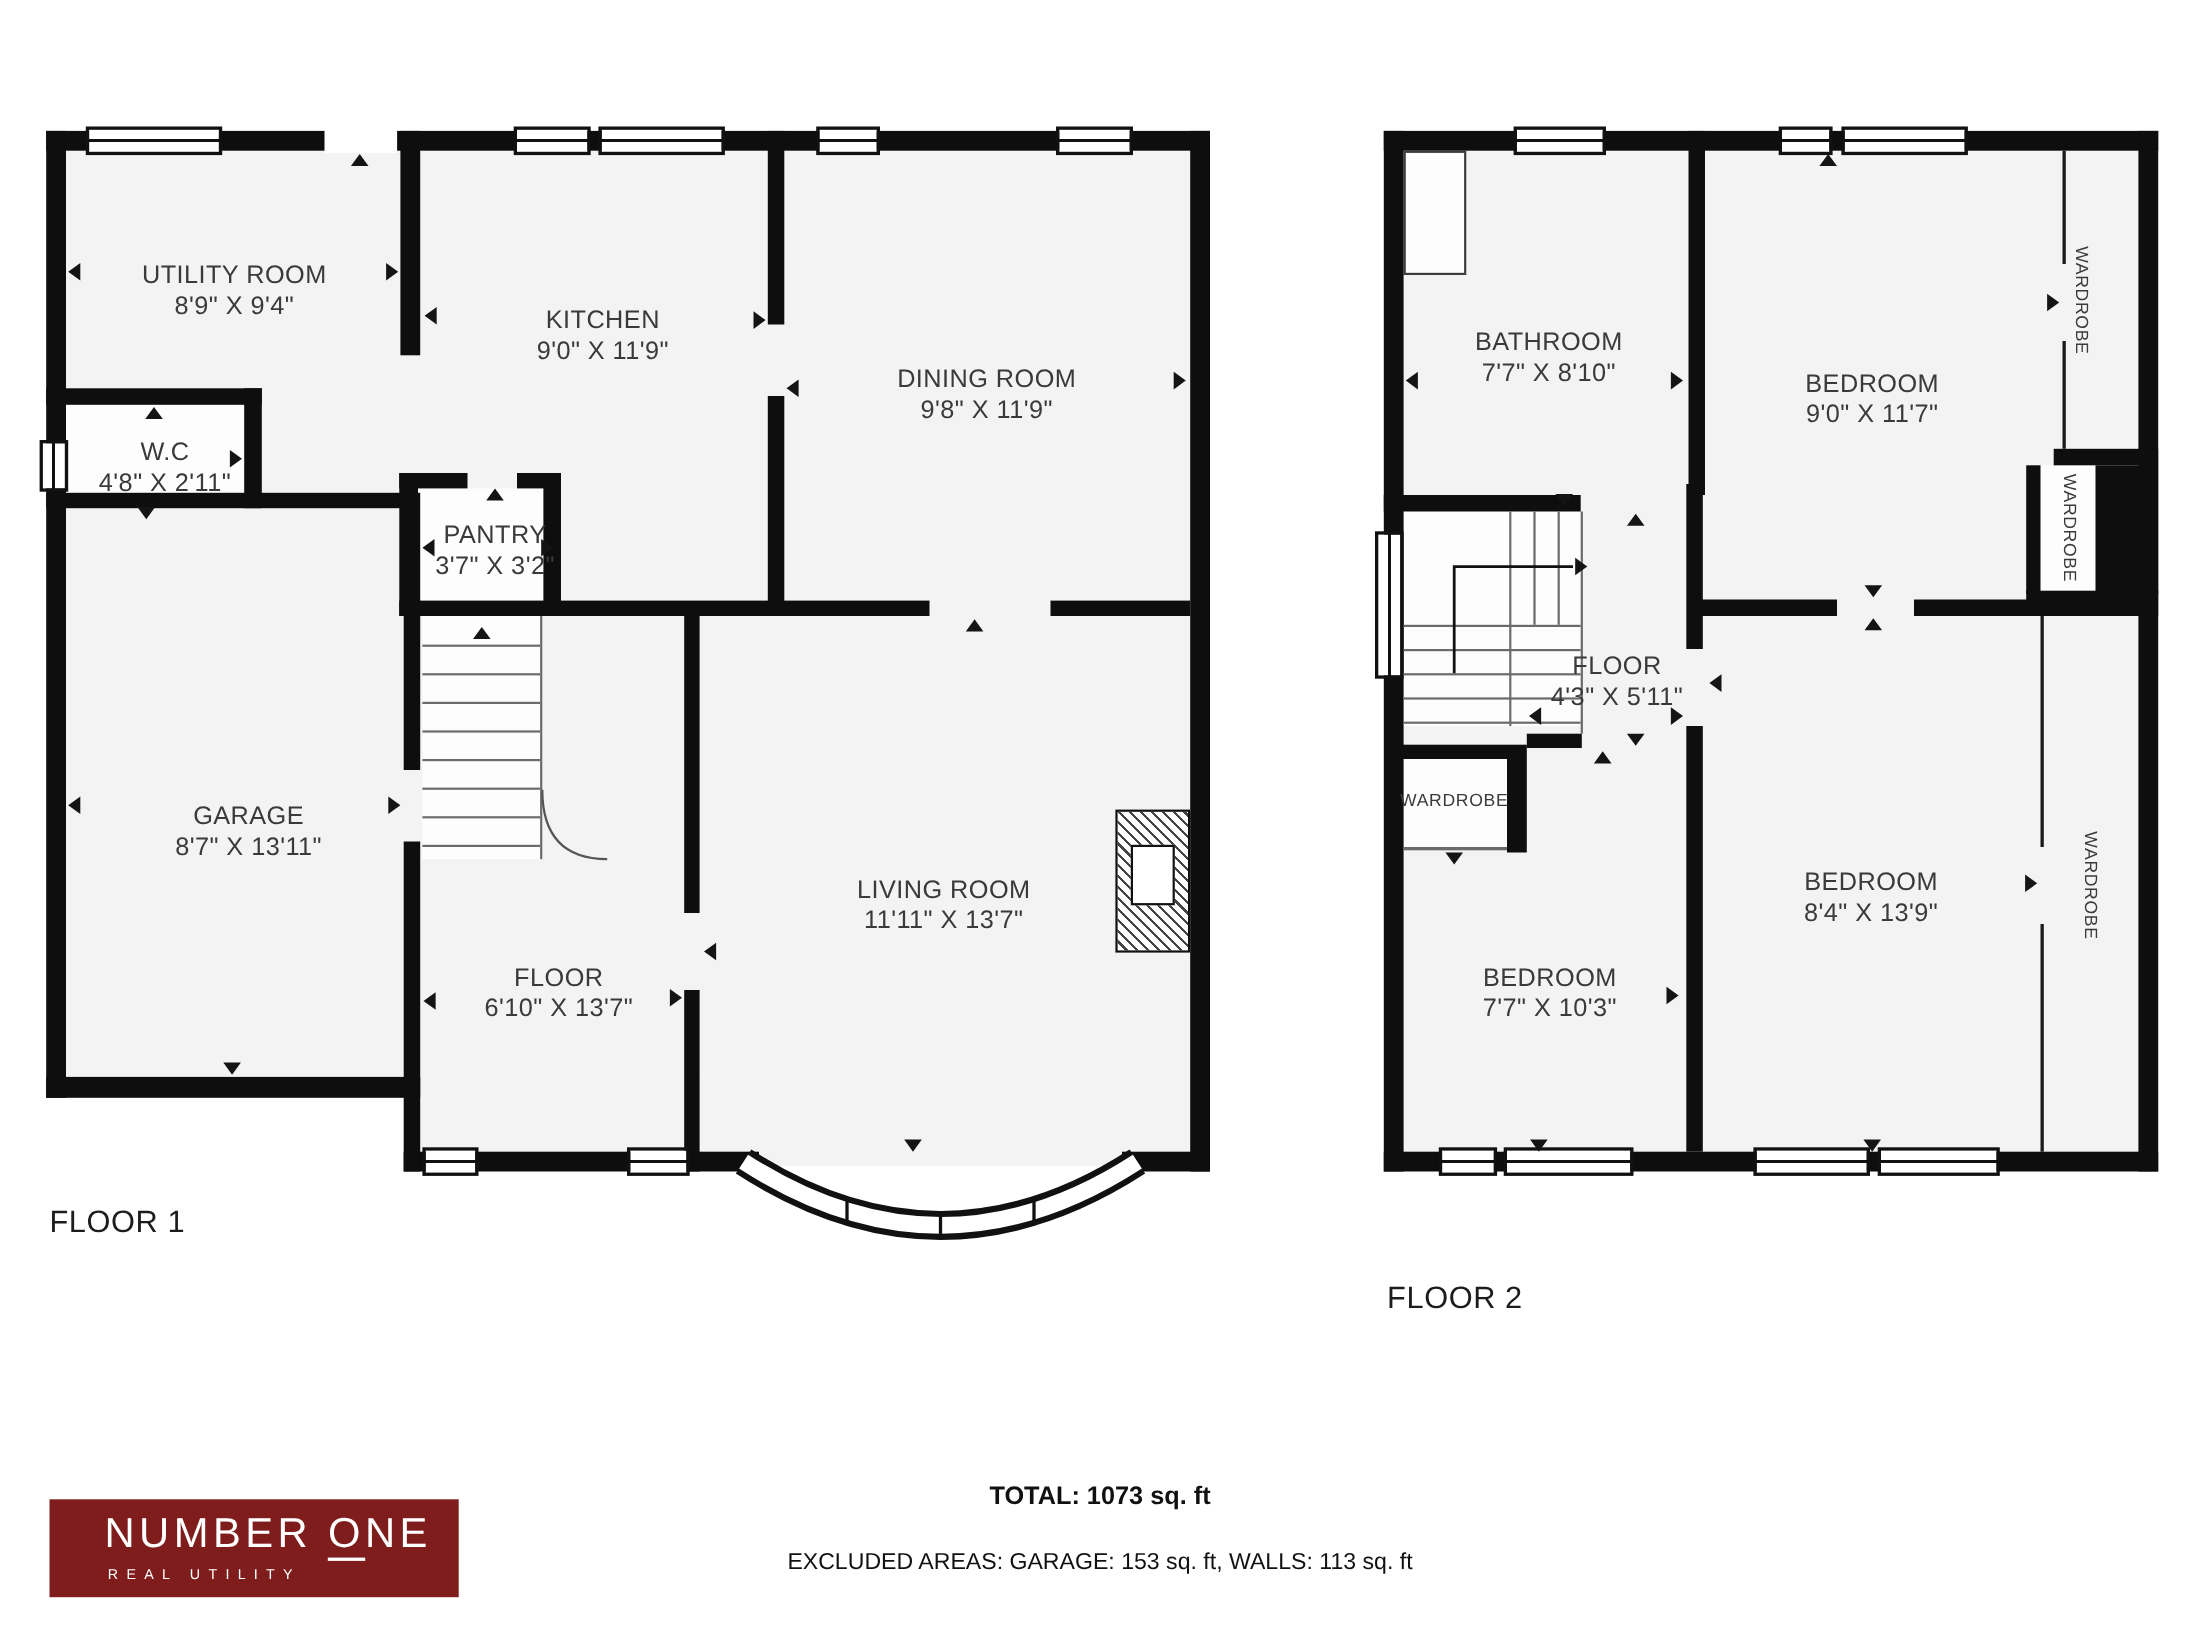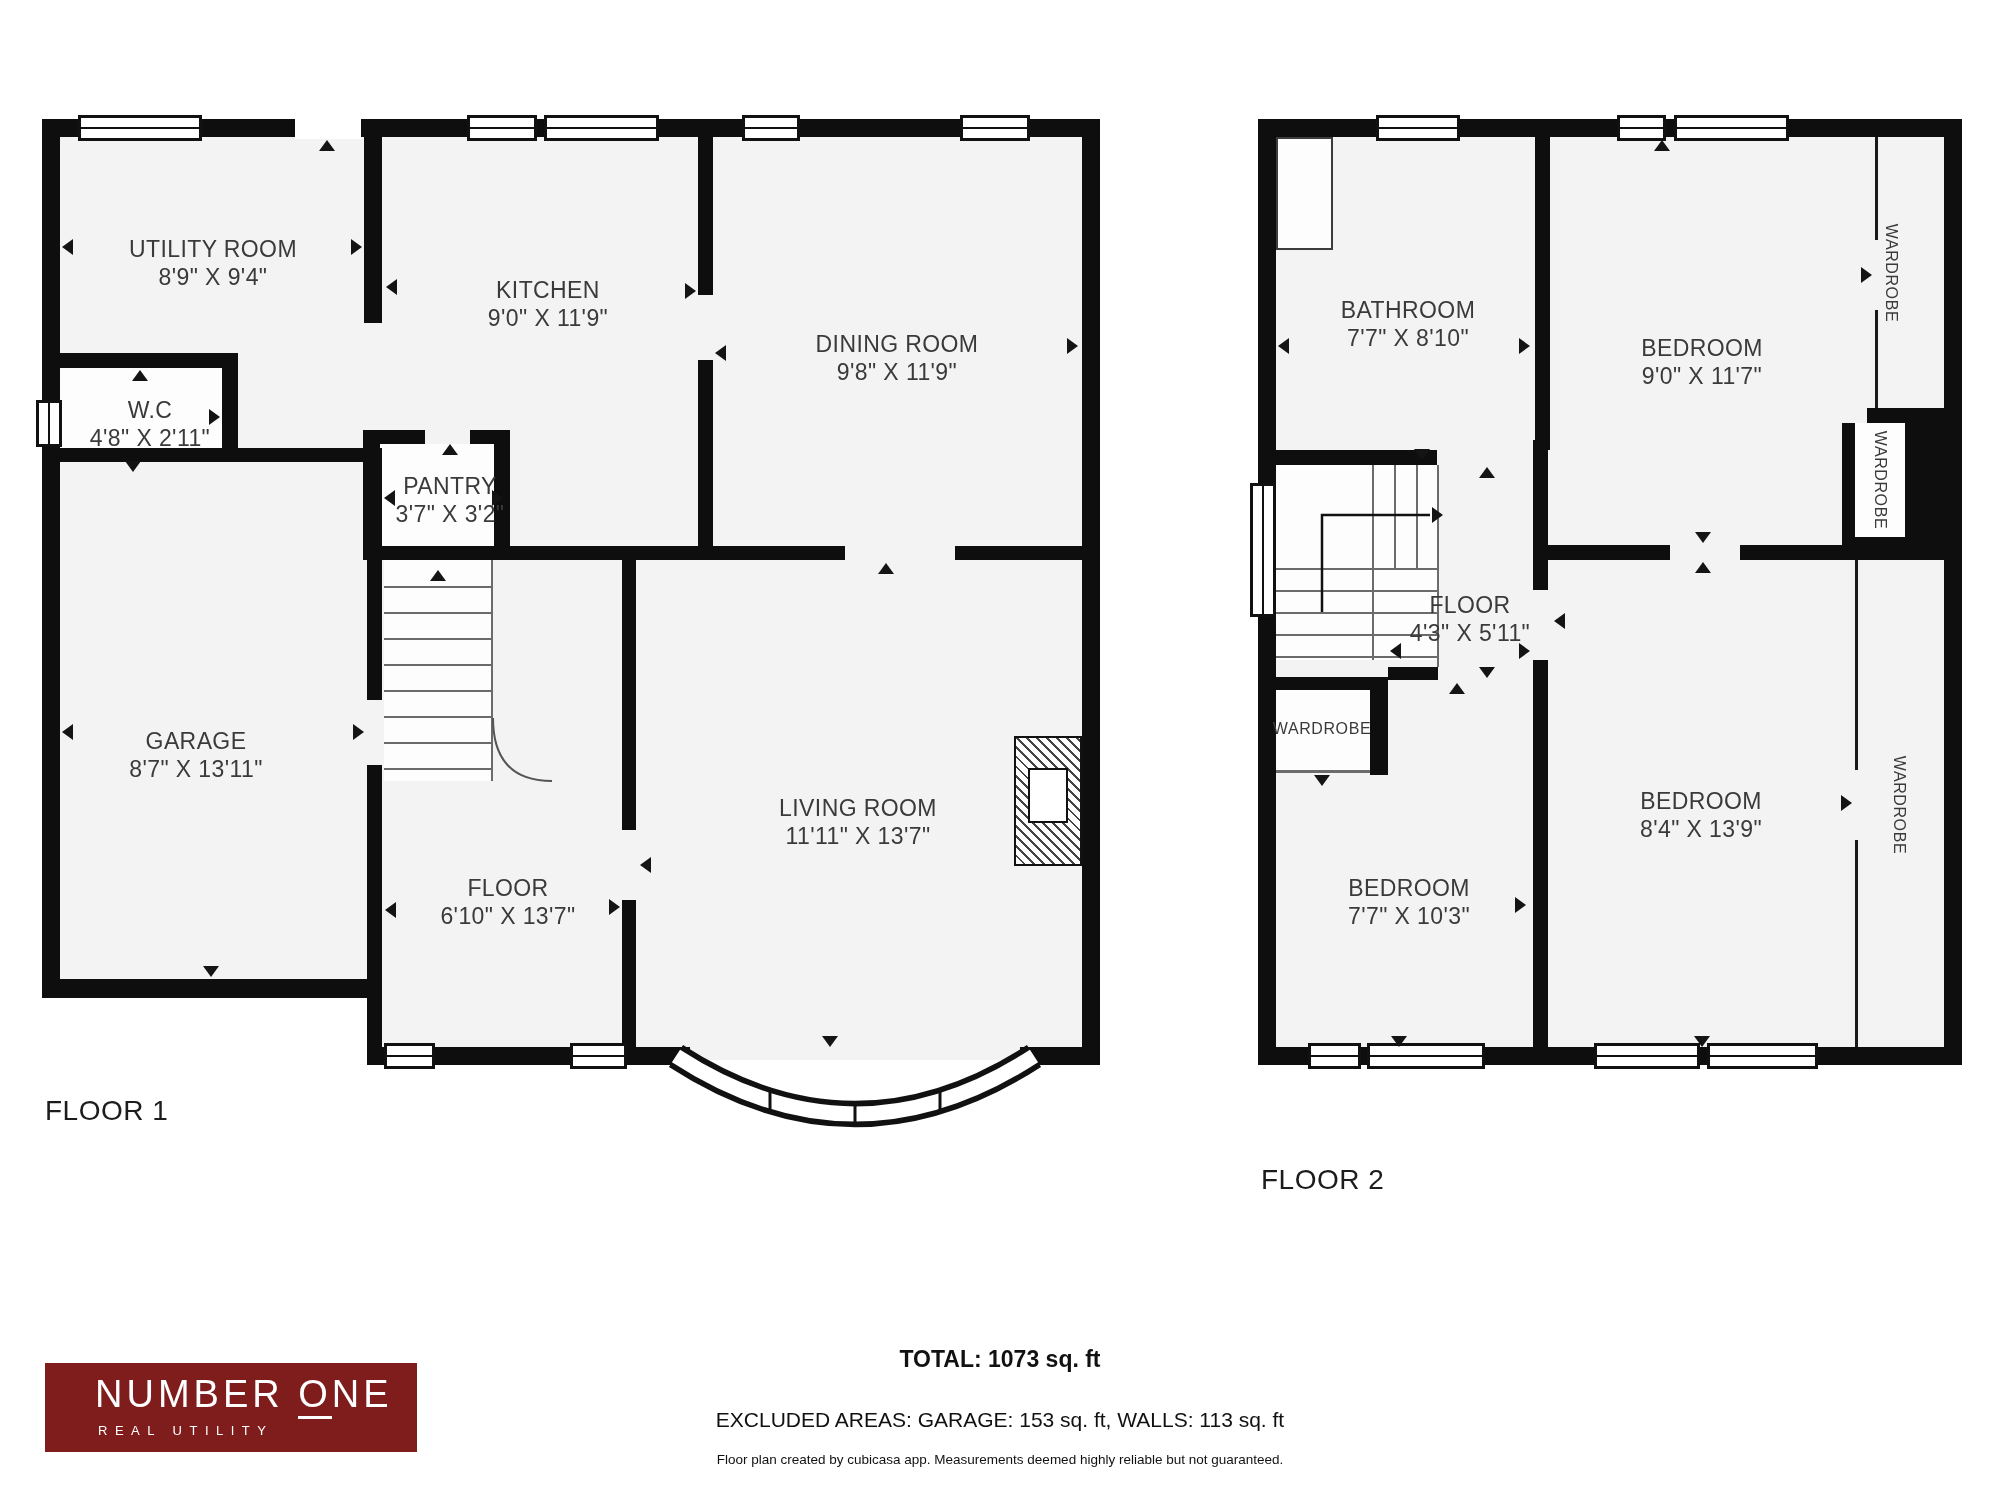--- a/index.html
+++ b/index.html
@@ -216,21 +216,21 @@
     <div>9'0" X 11'9"</div>
   </div>
   <div class="room-label" style="left:897px;top:358px">
     <div>DINING ROOM</div>
     <div>9'8" X 11'9"</div>
   </div>
   <div class="room-label" style="left:450px;top:500px">
     <div>PANTRY</div>
     <div>3'7" X 3'2"</div>
   </div>
-  <div class="room-label" style="left:196px;top:755px">
+  <div class="room-label" style="left:226px;top:755px">
     <div>GARAGE</div>
     <div>8'7" X 13'11"</div>
   </div>
   <div class="room-label" style="left:508px;top:902px">
     <div>FLOOR</div>
     <div>6'10" X 13'7"</div>
   </div>
   <div class="room-label" style="left:858px;top:822px">
     <div>LIVING ROOM</div>
     <div>11'11" X 13'7"</div>
@@ -259,19 +259,18 @@
   <div class="small-label" style="left:1322px;top:729px">WARDROBE</div>
   <div class="vlabel" style="left:1891px;top:273px">WARDROBE</div>
   <div class="vlabel" style="left:1880px;top:480px">WARDROBE</div>
   <div class="vlabel" style="left:1899px;top:805px">WARDROBE</div>
 
   <div class="floor-caption" style="left:45px;top:1095px">FLOOR 1</div>
   <div class="floor-caption" style="left:1261px;top:1164px">FLOOR 2</div>
 
   <div class="ft-line ft-total">TOTAL: 1073 sq. ft</div>
   <div class="ft-line ft-excluded">EXCLUDED AREAS: GARAGE: 153 sq. ft, WALLS: 113 sq. ft</div>
-  <div class="ft-line ft-disclaimer">Floor plan created by cubicasa app. Measurements deemed highly reliable but not guaranteed.</div>
 
   <div class="logo">
     <div class="logo-brand"><span>NUMBER </span><span class="logo-o">O</span><span>NE</span></div>
     <div class="logo-sub">REAL UTILITY</div>
   </div>
 </div>
 
 </body></html>

